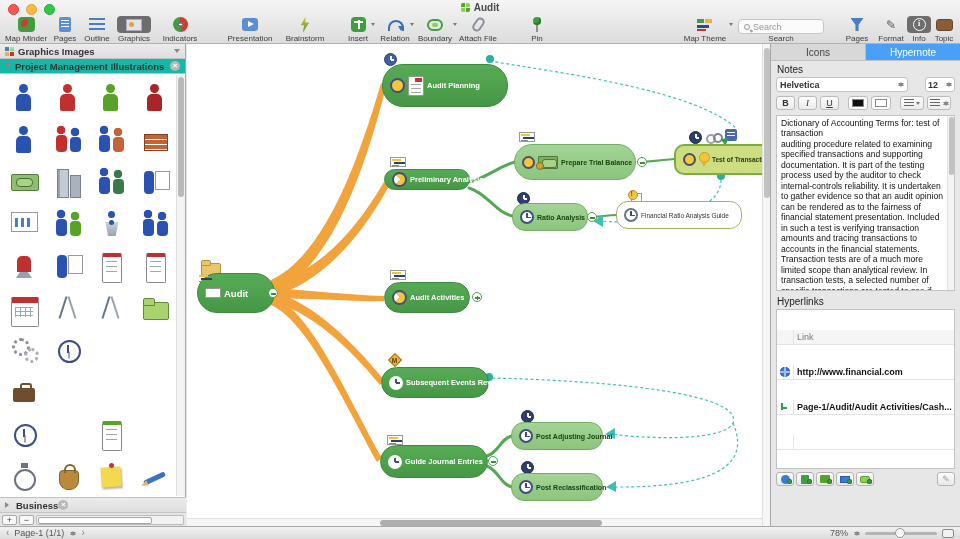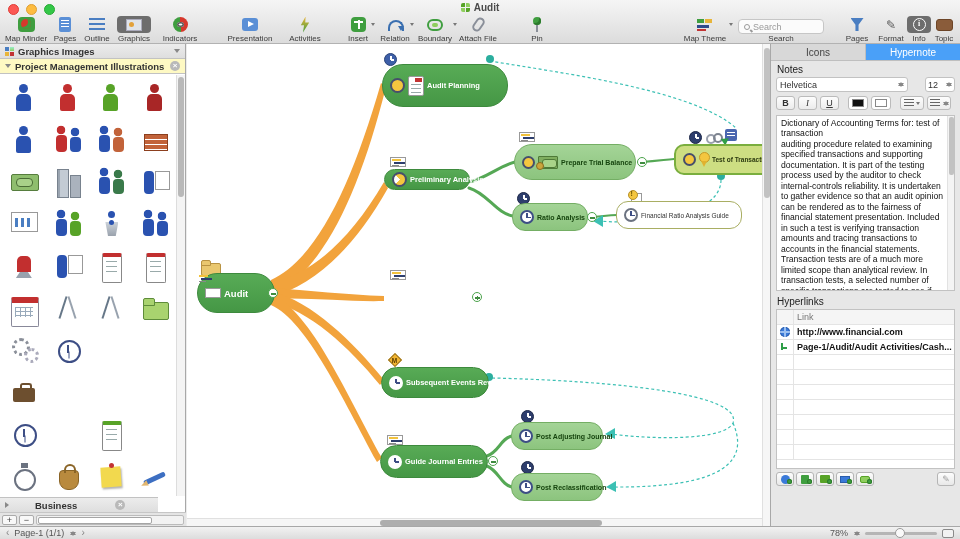--- a/index.html
+++ b/index.html
@@ -79,21 +79,21 @@
      linear-gradient(#4a7ec2,#4a7ec2) 0 0/4px 4px no-repeat,linear-gradient(#9ec,#8fce5e) 5px 0/4px 4px no-repeat,
      linear-gradient(#e8b53a,#e8b53a) 0 5px/4px 4px no-repeat,linear-gradient(#c23333,#c23333) 5px 5px/4px 4px no-repeat;}
   .tri-down{width:0;height:0;border:3.5px solid transparent;border-top:4.5px solid #888;margin-top:3px;}
   .tri-right{width:0;height:0;border:3.5px solid transparent;border-left:4.5px solid #888;margin-right:4px;}
   .closer{width:10px;height:10px;border-radius:50%;background:#b9b9b9;color:#fff;font-size:8px;line-height:10px;text-align:center;font-weight:bold;}
   .tiles{position:absolute;left:0;top:31px;width:177px;height:421px;overflow:hidden;background:#fff;
      display:grid;grid-template-columns:repeat(4,1fr);grid-auto-rows:42px;padding:2px 0 0 2px;}
   .tile{display:flex;align-items:center;justify-content:center;}
   .sb-vscroll{position:absolute;right:0;top:31px;width:9px;height:421px;background:#f4f4f4;border-left:1px solid #ddd;}
   .sb-vscroll .thumb{position:absolute;left:1px;top:2px;width:6px;height:120px;border-radius:3px;background:#b9b9b9;}
-  .sb-bottom{position:absolute;left:0;bottom:14px;width:158px;height:15px;background:linear-gradient(#ececec,#dedede);border-top:1px solid #c2c2c2;display:flex;align-items:center;padding:0 5px;font-size:9.5px;font-weight:bold;color:#333;gap:19px;}
+  .sb-bottom{position:absolute;left:0;bottom:14px;width:186px;height:15px;background:linear-gradient(#ececec,#dedede);border-top:1px solid #c2c2c2;display:flex;align-items:center;padding:0 5px;font-size:9.5px;font-weight:bold;color:#333;}
   .sb-zoomrow{position:absolute;left:0;bottom:0;width:186px;height:14px;background:#e4e4e4;border-top:1px solid #c6c6c6;display:flex;align-items:center;gap:2px;padding:0 2px;}
   .zbtn{width:15px;height:10px;background:#f8f8f8;border:1px solid #aaa;border-radius:2px;font-size:9px;line-height:8px;text-align:center;color:#444;}
   .ztrack{flex:1;height:10px;background:#f2f2f2;border:1px solid #bbb;border-radius:2px;position:relative;}
   .ztrack .zthumb{position:absolute;left:1px;top:1px;width:78%;height:7px;background:#fff;border:1px solid #a5a5a5;border-radius:2px;}
 
   
   .mini{width:30px;height:30px;position:relative;display:block;}
   .mini::before,.mini::after{content:"";position:absolute;}
   .person::before{left:10px;top:1px;width:9px;height:9px;border-radius:50%;background:var(--c);}
   .person::after{left:7px;top:11px;width:15px;height:17px;border-radius:5px 5px 2px 2px;background:var(--c);}
@@ -190,21 +190,21 @@
   .canvas .hscroll .thumb{position:absolute;left:193px;top:1px;width:222px;height:6px;border-radius:3px;background:#aeaeae;}
   .canvas .vscroll{position:absolute;right:0;top:0;width:8px;height:482px;background:#f6f6f6;border-left:1px solid #e0e0e0;}
   .canvas .vscroll .thumb{position:absolute;left:1px;top:4px;width:6px;height:150px;border-radius:3px;background:#c2c2c2;}
 
   
   .rpanel{position:absolute;left:770px;top:0;width:190px;height:482px;background:#e7e7e7;border-left:1px solid #a8a8a8;font-size:10px;color:#333;}
   .rtabs{display:flex;height:17px;border-bottom:1px solid #bfbfbf;}
   .rtab{flex:1;text-align:center;font-size:10px;line-height:17px;background:#d8d8d8;color:#444;border-right:1px solid #bfbfbf;}
   .rtab.sel{background:#4aa0f8;color:#fff;border-right:none;}
   .rsec-label{padding:3px 6px 2px;font-size:10px;color:#222;}
-  .fontrow{display:flex;gap:17px;padding:0 5px;}
+  .fontrow{display:flex;gap:17px;padding:0 5px;font-weight:bold;}
   .selbox{flex:1;height:15px;background:#fff;border:1px solid #c2c2c2;border-radius:3px;display:flex;align-items:center;padding:0 3px;font-size:9px;color:#333;}
   .selbox .grow{flex:1;}
   .stepper{width:7px;height:11px;position:relative;}
   .stepper::before{content:"";position:absolute;left:1px;top:0;border:3px solid transparent;border-bottom:4px solid #888;}
   .stepper::after{content:"";position:absolute;left:1px;bottom:0;border:3px solid transparent;border-top:4px solid #888;}
   .sizebox{width:30px;height:15px;background:#fff;border:1px solid #c2c2c2;border-radius:3px;display:flex;align-items:center;justify-content:space-between;padding:0 2px;font-size:9px;}
   .fmtrow{display:flex;gap:3px;padding:4px 5px 3px;align-items:center;}
   .fbtn{width:19px;height:14px;background:linear-gradient(#fdfdfd,#ececec);border:1px solid #bbb;border-radius:3px;text-align:center;font-size:9px;line-height:13px;color:#333;}
   .fbtn.it{font-style:italic;font-family:"Liberation Serif",serif;}
   .fbtn.un{text-decoration:underline;}
@@ -212,21 +212,21 @@
   .swatch .inner{width:12px;height:8px;border:1px solid #888;}
   .swatch .inner.black{background:#111;}
   .listbtn{width:24px;height:14px;background:linear-gradient(#fdfdfd,#ececec);border:1px solid #bbb;border-radius:3px;display:flex;align-items:center;justify-content:center;gap:2px;}
   .hlines{width:10px;height:8px;background:repeating-linear-gradient(#666 0 1px,transparent 1px 3px);}
   .tinydd{border:2.5px solid transparent;border-top:3.5px solid #777;margin-top:3px;}
   .notesarea{margin:2px 5px 0;height:176px;background:#fff;border:1px solid #c2c2c2;position:relative;overflow:hidden;}
   .notesarea .ntext{padding:2px 10px 2px 4px;font-size:8.6px;line-height:1.22;color:#111;white-space:pre-wrap;}
   .notesarea .nscroll{position:absolute;right:0;top:0;width:7px;height:100%;background:#f4f4f4;border-left:1px solid #e2e2e2;}
   .notesarea .nscroll .thumb{position:absolute;left:1px;top:1px;width:5px;height:58px;border-radius:2px;background:#c2c2c2;}
   .linktable{margin:0 5px;background:#fff;border:1px solid #c2c2c2;height:160px;overflow:hidden;}
-  .lrow{display:flex;height:15px;border-bottom:1px solid #e4e4e4;align-items:center;font-size:9px;}
+  .lrow{display:flex;height:15px;border-bottom:1px solid #e4e4e4;align-items:center;font-size:9px;margin-top:20px;}
   .lrow.head{background:#f5f5f5;color:#777;}
   .licol{width:17px;flex:0 0 auto;border-right:1px solid #e4e4e4;height:100%;display:flex;align-items:center;justify-content:center;}
   .ltext{padding-left:3px;white-space:nowrap;overflow:hidden;font-weight:bold;color:#111;}
   .lrow.head .ltext{font-weight:normal;color:#777;}
   .icon-globe{width:10px;height:10px;border-radius:50%;background:#3a7ad9;box-shadow:inset 0 0 0 1px #2a5cab;position:relative;overflow:hidden;}
   .icon-globe::before{content:"";position:absolute;left:4px;top:0;width:2px;height:10px;background:#9cc0f0;}
   .icon-globe::after{content:"";position:absolute;left:0;top:4px;width:10px;height:2px;background:#9cc0f0;}
   .icon-toplink{width:10px;height:10px;position:relative;}
   .icon-toplink::before{content:"";position:absolute;left:1px;top:1px;width:2px;height:7px;background:#2f9e48;}
   .icon-toplink::after{content:"";position:absolute;left:3px;top:5px;width:4px;height:2px;background:#2f9e48;box-shadow:4px 0 0 -1px #2f9e48;}
@@ -297,21 +297,21 @@
     <div class="tbtn" style="left:222px;width:56px">
         <span class="ibox">
           <span class="ic i-presentation"></span>
         </span>
         <span class="tlabel">Presentation</span>
       </div>
     <div class="tbtn" style="left:280px;width:50px">
         <span class="ibox">
           <span class="ic i-brainstorm"></span>
         </span>
-        <span class="tlabel">Activities</span>
+        <span class="tlabel">Brainstorm</span>
       </div>
     <div class="tbtn" style="left:342px;width:32px">
         <span class="ibox">
           <span class="ic i-insert"></span>
           <span class="dd"></span>
         </span>
         <span class="tlabel">Insert</span>
       </div>
     <div class="tbtn" style="left:377px;width:36px">
         <span class="ibox">
@@ -382,21 +382,21 @@
 
   <div class="content">
 
     <aside class="sidebar">
       <div class="sb-head">
         <span class="grid-ic"></span>
         <span>Graphics Images</span>
           <span class="grow"></span>
         <span class="tri-down"></span>
       </div>
-      <div class="sb-head" style="background:#fef9c3">
+      <div class="sb-head" style="background:#14b8a6">
         <span class="tri-down" style="margin:3px 4px 0 0"></span>
         <span>Project Management Illustrations</span>
           <span class="grow"></span>
         <span class="closer">×</span>
       </div>
       <div class="tiles" id="tiles">
           <div class="tile">
             <span class="mini person" style="--c: #2a52b0;"></span>
           </div>
           <div class="tile">
@@ -621,20 +621,24 @@
         <span class="lbl">Test of Transactions</span>
       </div>
 
       <span class="exdoc" style="left:444px;top:149px"></span>
       <div class="node out-node" style="left:429px;top:157px;width:126px;height:28px">
         <span class="wclock" style="border-color:#6b7280"></span>
         <span class="lbl">Financial Ratio Analysis Guide</span>
       </div>
 
       <span class="ganttchip" style="left:203px;top:226px"></span>
+      <div class="node topic" style="left:197px;top:238px;width:86px;height:31px">
+        <span class="pieclock"></span>
+        <span class="lbl">Audit Activities</span>
+      </div>
       <span class="cbtn plus" style="left:285px;top:248px"></span>
 
       <span class="mdiamond" style="left:203px;top:311px">
           <span>M</span>
         </span>
       <div class="node topic" style="left:194px;top:323px;width:108px;height:31px">
         <span class="wclock" style="border-color:#fff"></span>
         <span class="lbl">Subsequent Events Review</span>
       </div>
 

